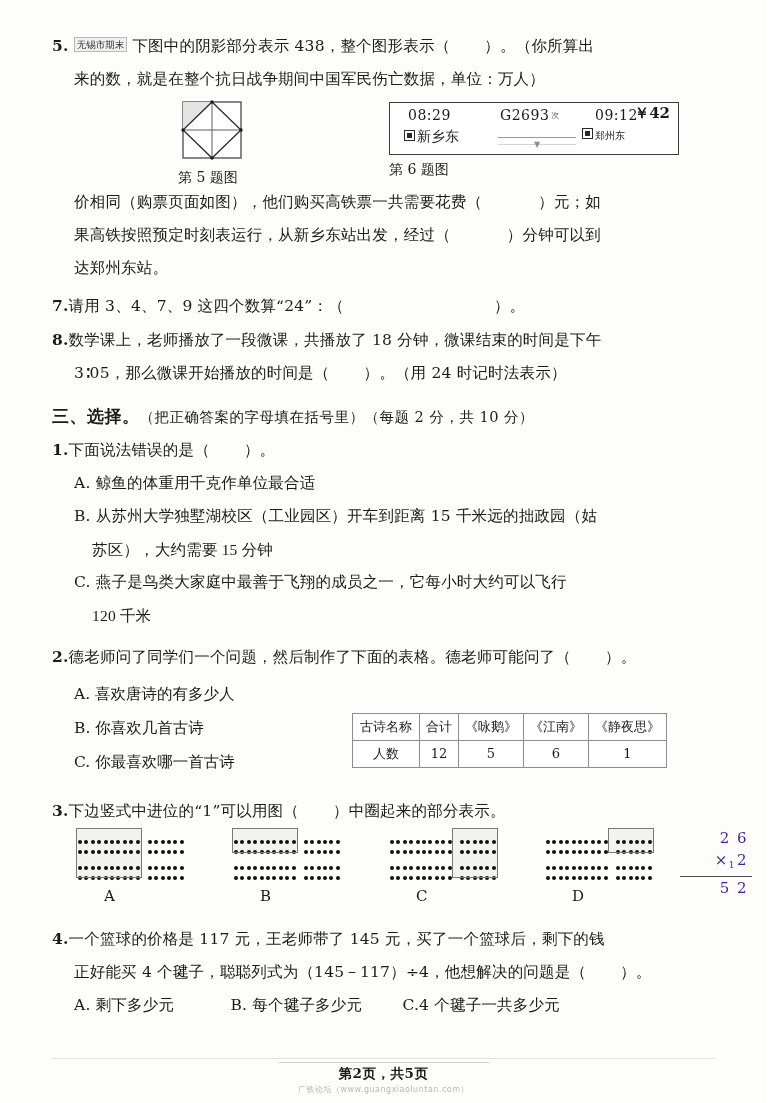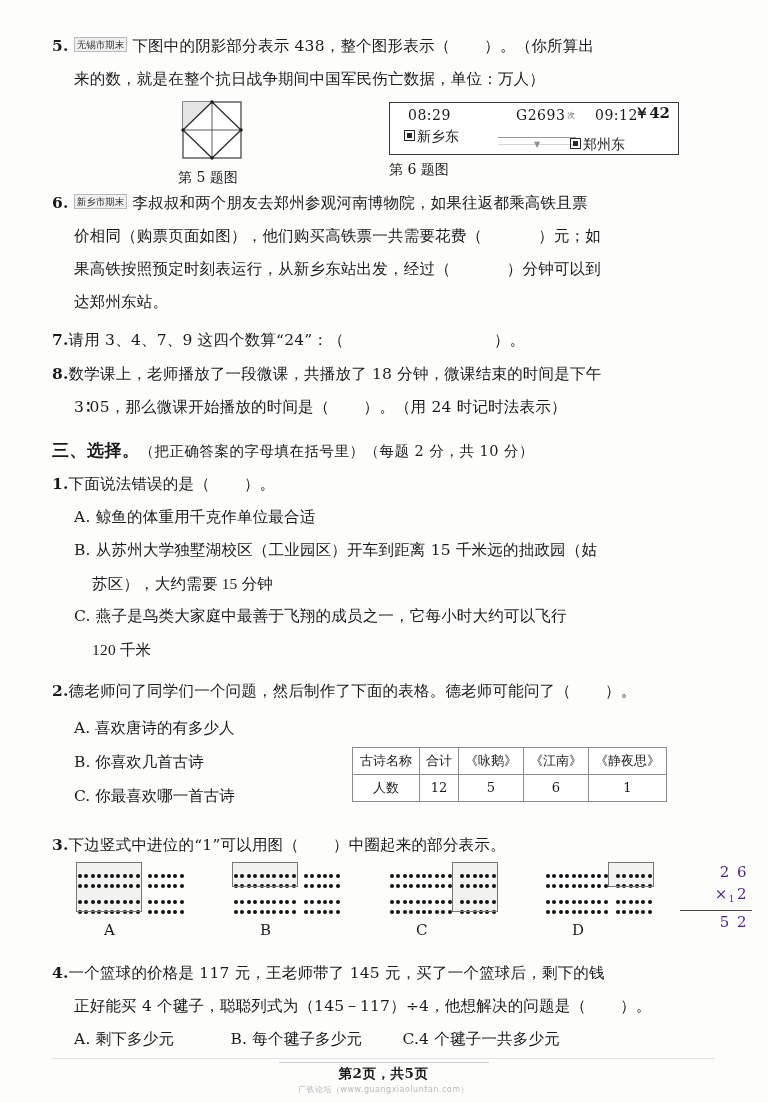--- a/index.html
+++ b/index.html
@@ -87,26 +87,26 @@
     background: #ffffff;
     box-sizing: border-box;
   }
   .ticket-inner {
     position: relative;
     width: 100%;
     height: 100%;
     font-family: "DejaVu Serif", "Liberation Serif", serif;
   }
   .tk-time-l { position: absolute; left: 18px; top: 4px; font-size: 14px; letter-spacing: 0.5px;}
-  .tk-train  { position: absolute; left: 126px; top: 4px; font-size: 14px; letter-spacing: 0.5px;}
+  .tk-train  { position: absolute; left: 110px; top: 4px; font-size: 14px; letter-spacing: 0.5px;}
   .tk-train-sub { font-size: 8px; vertical-align: 2px; margin-left: 2px; color:#555;}
   .tk-time-r { position: absolute; left: 205px; top: 4px; font-size: 14px; letter-spacing: 0.5px;}
   .tk-price  { position: absolute; right: 8px; top: 1px; font-size: 15px; font-weight: 600;}
   .tk-sta-l  { position: absolute; left: 14px; top: 25px; font-size: 14px;}
-  .tk-sta-r  { position: absolute; left: 180px; top: 25px; font-size: 14px; margin-top: 8px;}
+  .tk-sta-r  { position: absolute; left: 192px; top: 25px; font-size: 10px;}
   .tk-line   { position: absolute; left: 108px; top: 34px; width: 78px; height: 1px; background:#9b9b9b;}
   .tk-line2  { position: absolute; left: 108px; top: 41px; width: 78px; height: 1px; background:#d4d4d4;}
   .tk-arrow  { position: absolute; left: 144px; top: 37px; font-size: 8px; color:#8e8e8e;}
   .sta-icon {
     display: inline-block;
     width: 11px; height: 11px;
     border: 1.2px solid #2a2a2a;
     position: relative;
     margin-right: 2px;
     vertical-align: 0px;
@@ -291,25 +291,20 @@
           <div class="tk-line"></div>
           <div class="tk-line2"></div>
           <div class="tk-arrow">▼</div>
           <div class="tk-sta-l"><span class="sta-icon"></span><span>新乡东</span></div>
           <div class="tk-sta-r"><span class="sta-icon"></span><span>郑州东</span></div>
         </div>
       </div>
       <div class="fig-caption" style="position:absolute; left:337px; top:58px; width:290px;">第 6 题图</div>
     </div>
 
-    <div class="q">
-      <span class="q-num">6.</span>
-      <span class="badge">新乡市期末</span>
-      <span>李叔叔和两个朋友去郑州参观河南博物院，如果往返都乘高铁且票</span>
-    </div>
     <div class="q indent">
       <span>价相同（购票页面如图），他们购买高铁票一共需要花费（</span><span class="blank-md"></span><span>）元；如</span>
     </div>
     <div class="q indent">
       <span>果高铁按照预定时刻表运行，从新乡东站出发，经过（</span><span class="blank-md"></span><span>）分钟可以到</span>
     </div>
     <div class="q indent">
       <span>达郑州东站。</span>
     </div>
 

